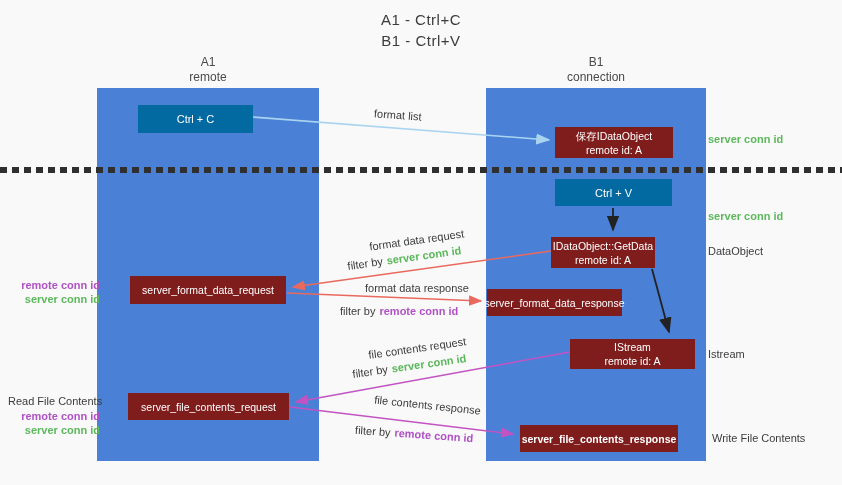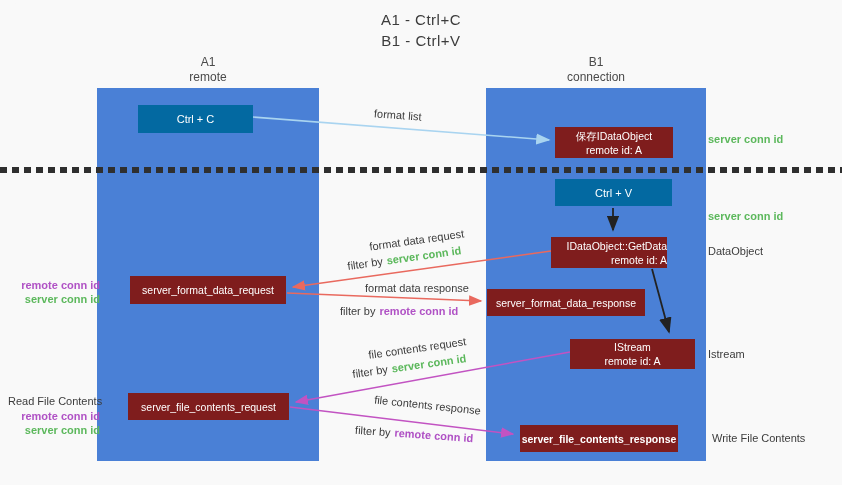--- a/index.html
+++ b/index.html
@@ -87,30 +87,30 @@
 
   <div class="node node-orange" style="left:555px;top:127px;width:118px;height:31px;">
     <div>保存IDataObject</div>
     <div>remote id: A</div>
   </div>
 
   <div class="node node-green" style="left:555px;top:179px;width:117px;height:27px;">
     <div>Ctrl + V</div>
   </div>
 
-  <div class="node node-orange" style="left:551px;top:237px;width:116px;height:31px;align-items:flex-end;">
+  <div class="node node-orange" style="left:551px;top:237px;width:104px;height:31px;">
     <div>IDataObject::GetData</div>
     <div>remote id: A</div>
   </div>
 
   <div class="node node-orange" style="left:130px;top:276px;width:156px;height:28px;">
     <div>server_format_data_request</div>
   </div>
 
-  <div class="node node-orange" style="left:487px;top:289px;width:158px;height:27px;">
+  <div class="node node-orange" style="left:487px;top:289px;width:135px;height:27px;">
     <div>server_format_data_response</div>
   </div>
 
   <div class="node node-orange" style="left:570px;top:339px;width:125px;height:30px;">
     <div>IStream</div>
     <div>remote id: A</div>
   </div>
 
   <div class="node node-orange" style="left:128px;top:393px;width:161px;height:27px;">
     <div>server_file_contents_request</div>

